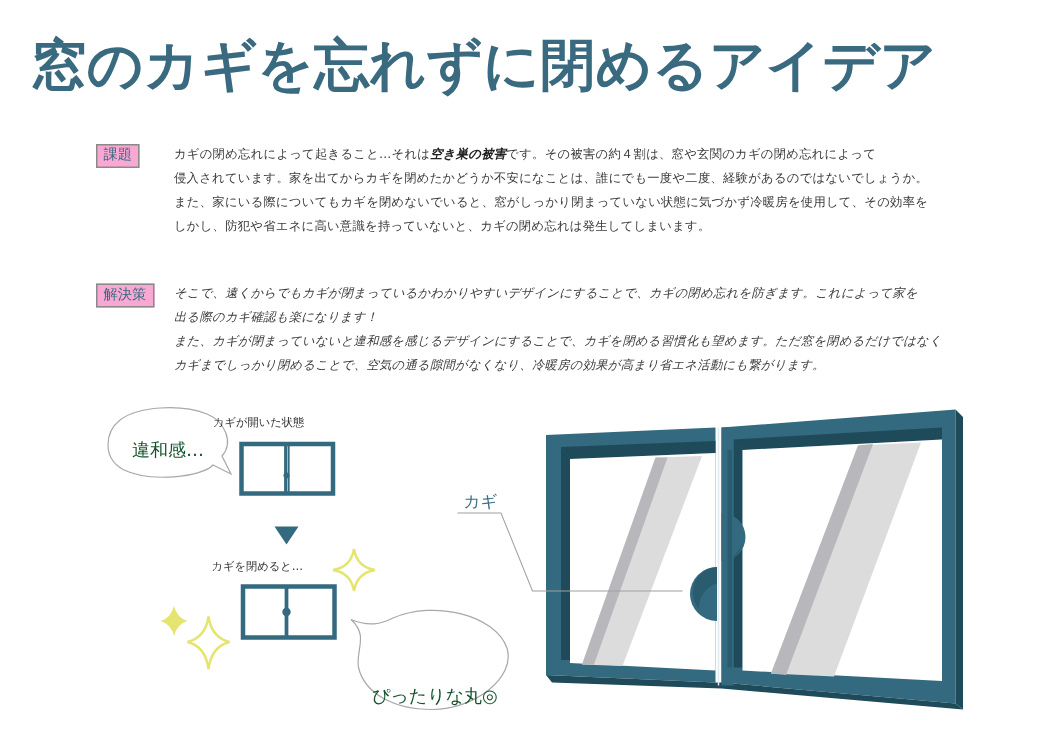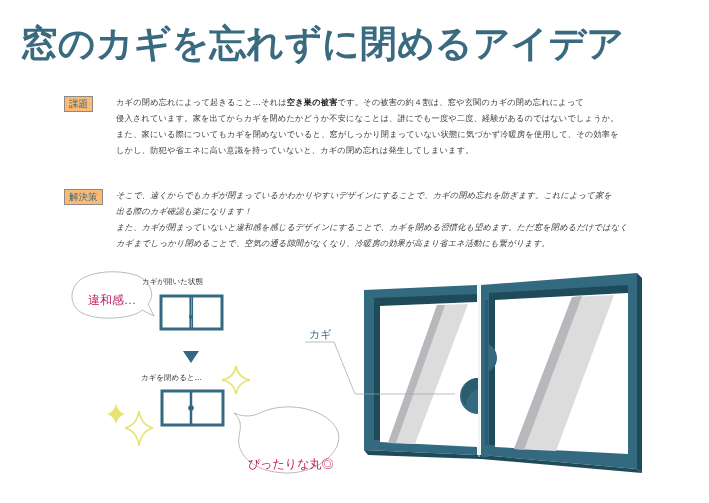--- a/index.html
+++ b/index.html
@@ -1,26 +1,26 @@
 <!DOCTYPE html>
 <html><head>
 <meta charset="utf-8">
 <style>
   html, body { margin: 0; padding: 0; background: #ffffff; }
   body { width: 709px; height: 503px; position: relative; overflow: hidden;
          font-family: "DejaVu Sans", "Liberation Sans", sans-serif; color: #3a3a3a; }
   .title { position: absolute; left: 0; top: 22px; width: 645px; text-align: center;
            font-size: 37px; font-weight: bold; color: #3a6a80; letter-spacing: 0px; line-height: 44px; }
-  .tag { position: absolute; border: 1px solid #8a8a8a; background: #fdba74;
+  .tag { position: absolute; border: 1px solid #8a8a8a; background: #f9a8d4;
          font-size: 9.5px; color: #3a6a80; padding: 1px 4px; line-height: 12px; }
   .para { position: absolute; font-size: 8.2px; line-height: 16px; color: #3a3a3a; letter-spacing: 0.2px; }
   .para p { margin: 0; white-space: nowrap; }
-  .para b { font-weight: bold; color: #222; }
+  .para b { font-weight: bold; color: #222; font-style: italic; }
   .small-label { position: absolute; font-size: 7.5px; color: #333; white-space: nowrap; }
-  .bubble-text { position: absolute; font-size: 12px; color: #be185d; white-space: nowrap; font-family: Liberation Serif, serif; }
+  .bubble-text { position: absolute; font-size: 12px; color: #14532d; white-space: nowrap; }
   .kagi-label { position: absolute; font-size: 11px; color: #3a6a80; text-align: center; }
   svg { position: absolute; left: 0; top: 0; }
 </style>
 </head>
 <body>
 
 <div class="title">窓のカギを忘れずに閉めるアイデア</div>
 
 <div class="tag" style="left:64px; top:96px;">課題</div>
 <div class="para" style="left:116px; top:94px;">

